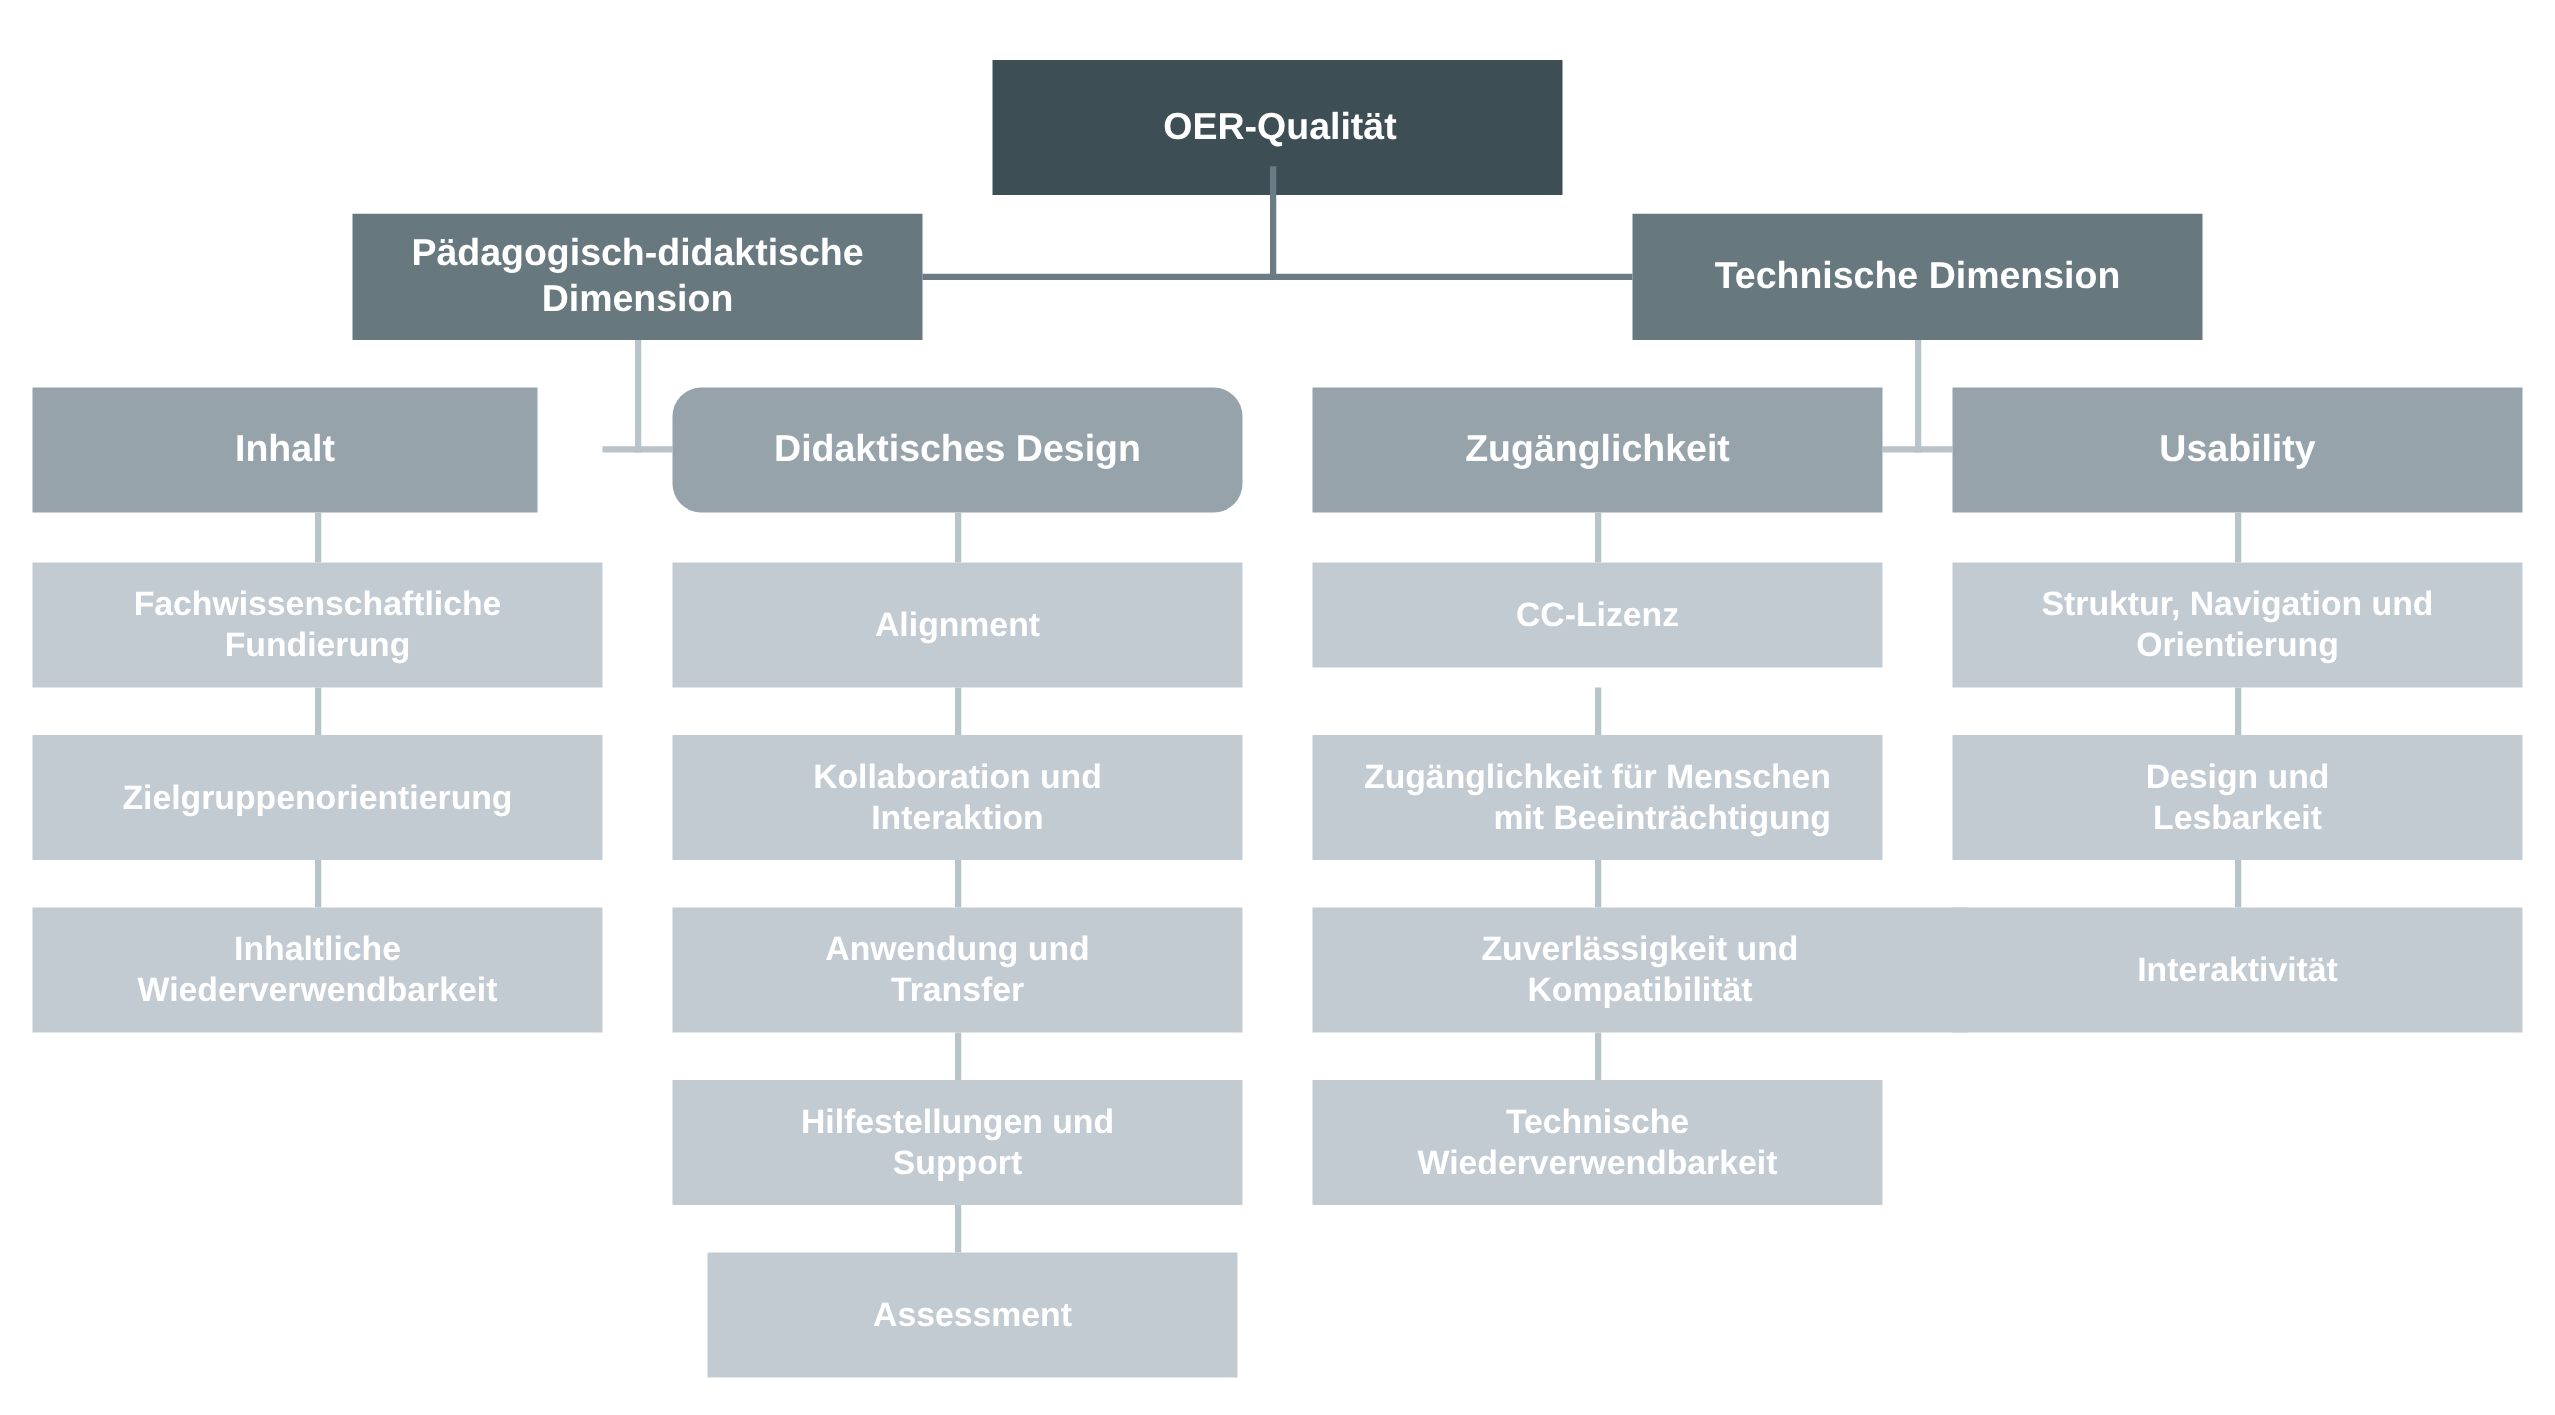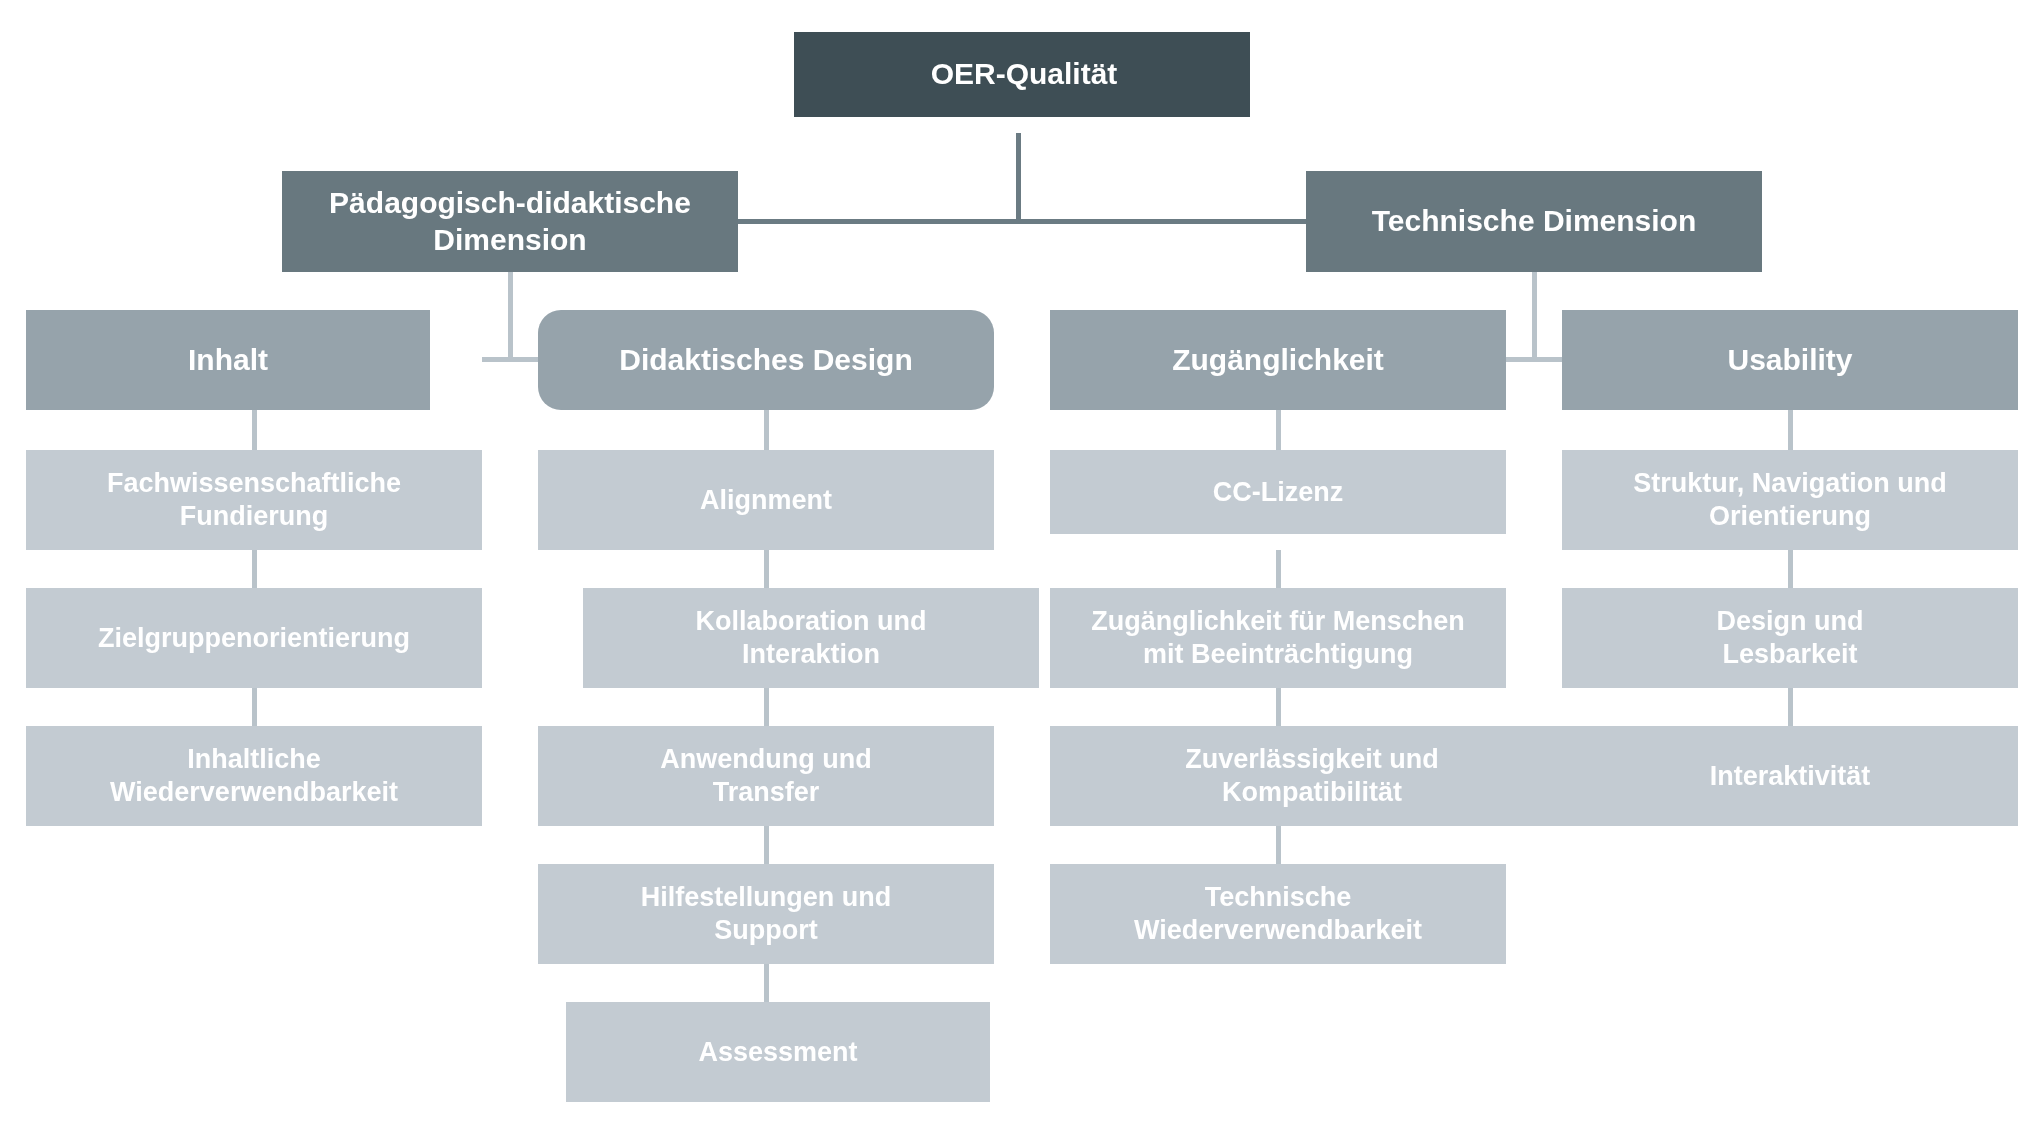--- a/index.html
+++ b/index.html
@@ -30,21 +30,21 @@
   .crit-box  { background: #c3cbd2; font-size: 27px; }
   .line { position: absolute; }
   .line.dark  { background: #6b7b83; }
   .line.light { background: #b9c3ca; }
 </style>
 </head>
 <body>
 
 <div class="canvas">
 
-  <div class="box root-box" style="left:794px; top:32px; width:456px; height:85px;padding-left:12px;">OER-Qualität</div>
+  <div class="box root-box" style="left:794px; top:48px; width:456px; height:108px;padding-left:12px;">OER-Qualität</div>
 
   <div class="line dark" style="left:1016px; top:133px; width:5px; height:91px;"></div>
   <div class="line dark" style="left:738px; top:219px; width:568px; height:5px;"></div>
 
   <div class="box dim-box" style="left:282px; top:171px; width:456px; height:101px;">Pädagogisch-didaktische
 Dimension</div>
   <div class="box dim-box" style="left:1306px; top:171px; width:456px; height:101px;">Technische Dimension</div>
 
   <div class="line light" style="left:508px; top:272px; width:5px; height:90px;"></div>
   <div class="line light" style="left:482px; top:357px; width:56px; height:5px;"></div>
@@ -75,30 +75,30 @@
   <div class="line light" style="left:1788px; top:550px; width:5px; height:38px;"></div>
   <div class="line light" style="left:1788px; top:688px; width:5px; height:38px;"></div>
 
   <div class="box crit-box" style="left:26px; top:450px; width:456px; height:100px;">Fachwissenschaftliche
 Fundierung</div>
   <div class="box crit-box" style="left:26px; top:588px; width:456px; height:100px;">Zielgruppenorientierung</div>
   <div class="box crit-box" style="left:26px; top:726px; width:456px; height:100px;">Inhaltliche
 Wiederverwendbarkeit</div>
 
   <div class="box crit-box" style="left:538px; top:450px; width:456px; height:100px;">Alignment</div>
-  <div class="box crit-box" style="left:538px; top:588px; width:456px; height:100px;margin-left:45px;">Kollaboration und
+  <div class="box crit-box" style="left:538px; top:588px; width:456px; height:100px;">Kollaboration und
 Interaktion</div>
   <div class="box crit-box" style="left:538px; top:726px; width:456px; height:100px;">Anwendung und
 Transfer</div>
   <div class="box crit-box" style="left:538px; top:864px; width:456px; height:100px;">Hilfestellungen und
 Support</div>
   <div class="box crit-box" style="left:538px; top:1002px; width:424px; height:100px;margin-left:28px;">Assessment</div>
 
   <div class="box crit-box" style="left:1050px; top:450px; width:456px; height:84px;">CC-Lizenz</div>
-  <div class="box crit-box" style="left:1050px; top:588px; width:456px; height:100px;">Zugänglichkeit für Menschen
+  <div class="box crit-box" style="left:1050px; top:588px; width:456px; height:100px;text-align:right;">Zugänglichkeit für Menschen
 mit Beeinträchtigung</div>
   <div class="box crit-box" style="left:1050px; top:726px; width:524px; height:100px;">Zuverlässigkeit und
 Kompatibilität</div>
   <div class="box crit-box" style="left:1050px; top:864px; width:456px; height:100px;">Technische
 Wiederverwendbarkeit</div>
 
   <div class="box crit-box" style="left:1562px; top:450px; width:456px; height:100px;">Struktur, Navigation und
 Orientierung</div>
   <div class="box crit-box" style="left:1562px; top:588px; width:456px; height:100px;">Design und
 Lesbarkeit</div>

